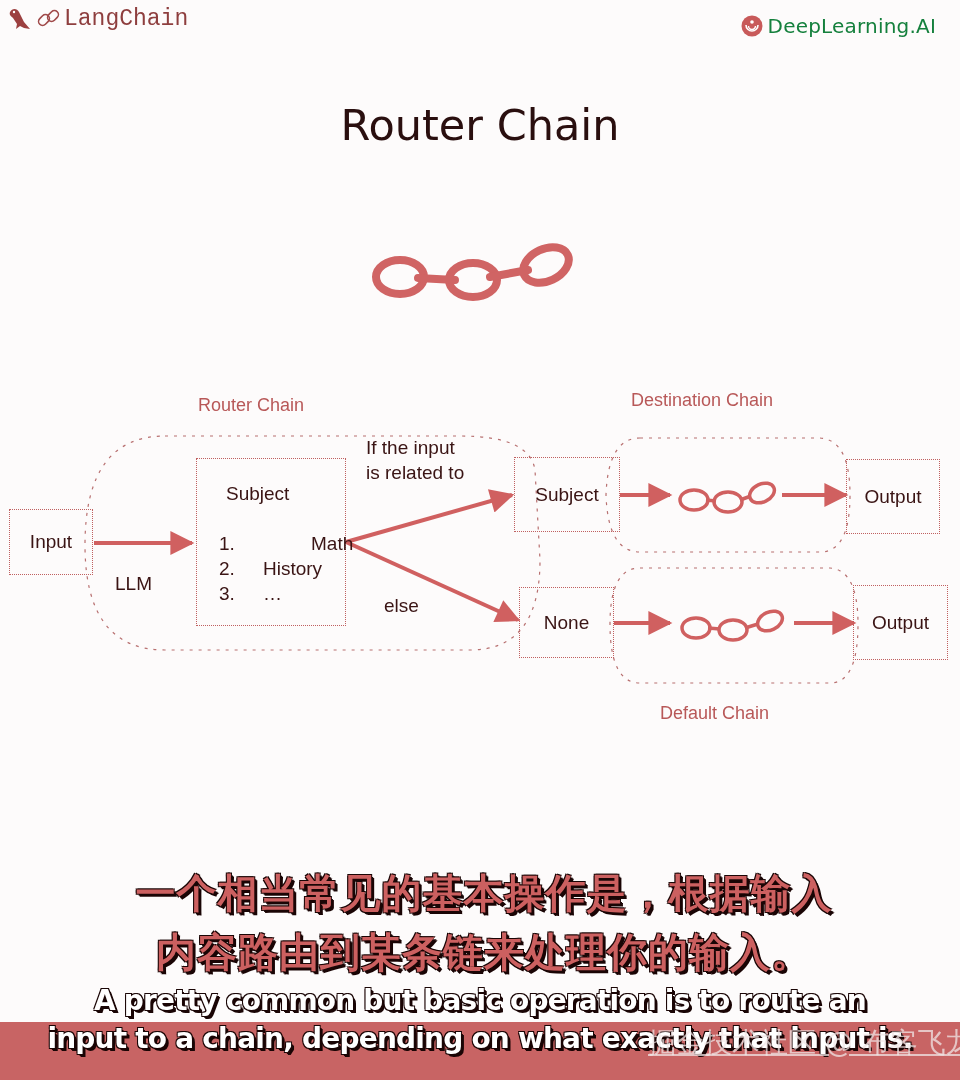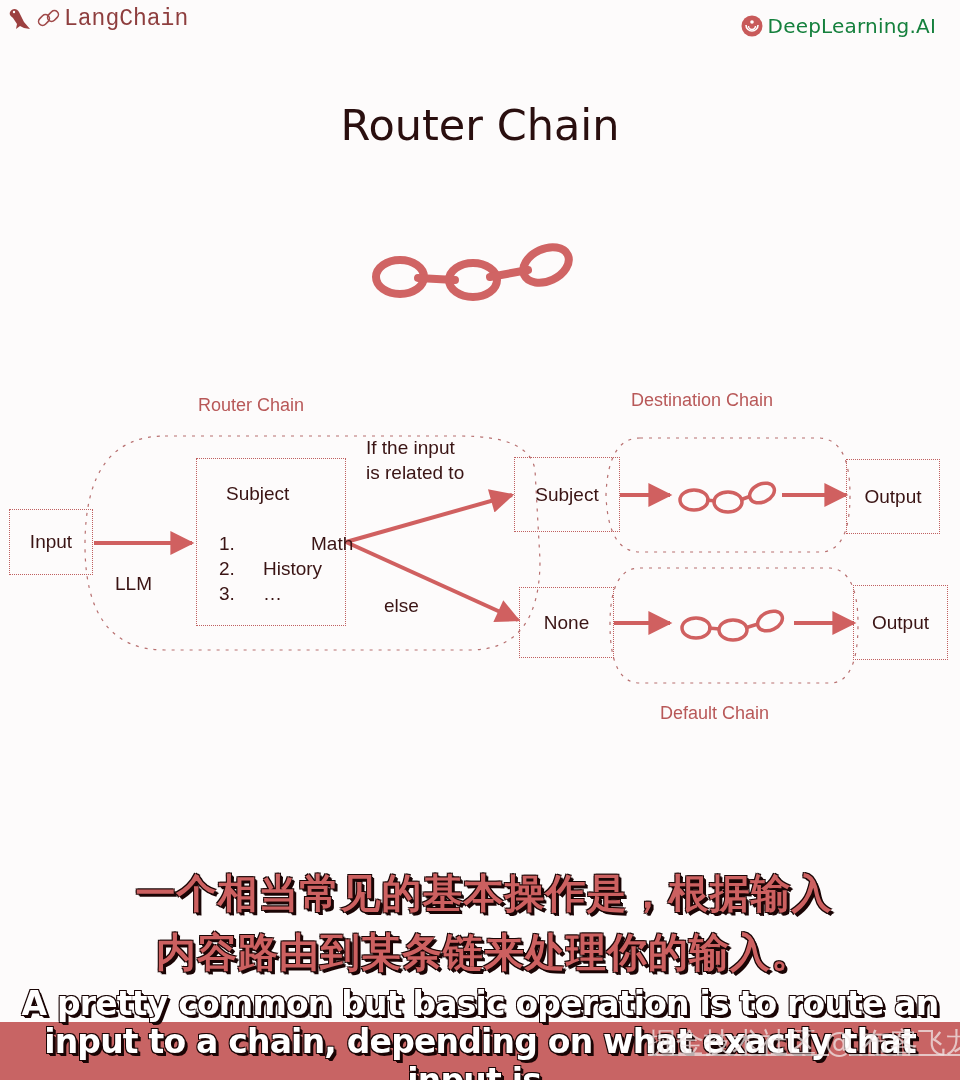--- a/index.html
+++ b/index.html
@@ -29,21 +29,21 @@
   #diagram-svg { left: 0; top: 0; }
   .sub-cn {
     left: 4px; width: 960px; text-align: center;
     font-family: "DejaVu Sans", sans-serif; font-weight: bold; font-size: 40px;
     color: #cc6060; letter-spacing: 1px;
     text-shadow: 2px 2px 0 #1a0505, -1px -1px 0 #1a0505, 1px -1px 0 #1a0505, -1px 1px 0 #1a0505, 3px 3px 0 #1a0505;
   }
   #bottom-band { left: 0; top: 1022px; width: 960px; height: 58px; background: #c86464; }
   .sub-en {
     left: 0; width: 960px; text-align: center;
-    font-family: "DejaVu Sans", sans-serif; font-weight: bold; font-size: 33px;
+    font-family: "DejaVu Sans", sans-serif; font-weight: bold; font-size: 28px;
     color: #ffffff; letter-spacing: -0.8px;
     text-shadow: 2px 2px 0 #1a0505, -1px -1px 0 #1a0505, 1px -1px 0 #1a0505, -1px 1px 0 #1a0505, 3px 3px 0 #1a0505;
   }
   #watermark {
     left: 648px; top: 1024px; font-size: 28px; color: rgba(240,230,230,0.75);
     font-family: "DejaVu Sans", sans-serif; white-space: nowrap; text-decoration: underline;
   }
 </style>
 </head>
 <body>

